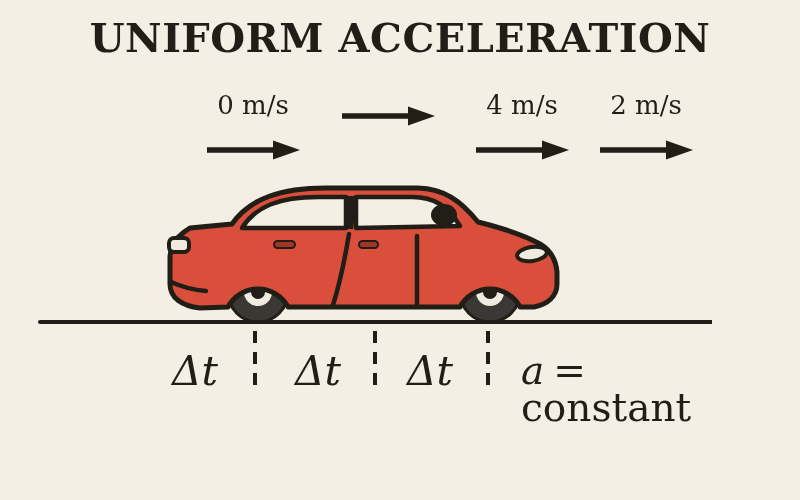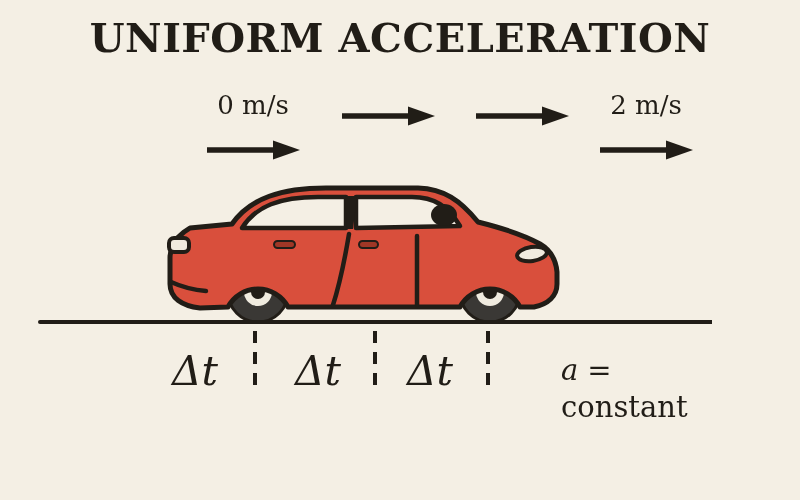--- a/index.html
+++ b/index.html
@@ -43,21 +43,21 @@
   .dash{
     position:absolute;top:331px;width:4px;height:62px;
     background:repeating-linear-gradient(to bottom,var(--ink) 0 12px,transparent 12px 21px);
   }
 
   .dt{
     position:absolute;top:347px;width:90px;text-align:center;
     font-size:41px;font-style:italic;color:var(--ink);
   }
 
-  .equation{position:absolute;left:521px;top:352px;font-size:29px;line-height:37px;color:var(--ink);margin-left:40px;}
+  .equation{position:absolute;left:521px;top:352px;font-size:39px;line-height:37px;color:var(--ink);}
   .eq-var{font-style:italic;margin-right:9px;}
 </style>
 </head>
 <body>
 
 <div id="stage">
 
   <div class="title">UNIFORM ACCELERATION</div>
 
   <div class="vel" style="left:188px">
@@ -67,20 +67,21 @@
       <polygon class="arrow-head" points="68,1.5 95,11 68,20.5"></polygon>
     </svg>
   </div>
   <div class="vel" style="left:323px">
     <svg class="arrow" width="97" height="22" viewBox="0 0 97 22">
       <line class="arrow-line" x1="2" y1="11" x2="72" y2="11"></line>
       <polygon class="arrow-head" points="68,1.5 95,11 68,20.5"></polygon>
     </svg>
   </div>
   <div class="vel" style="left:457px">
+    <div class="vel-label">4 m/s</div>
     <svg class="arrow" width="97" height="22" viewBox="0 0 97 22">
       <line class="arrow-line" x1="2" y1="11" x2="72" y2="11"></line>
       <polygon class="arrow-head" points="68,1.5 95,11 68,20.5"></polygon>
     </svg>
   </div>
   <div class="vel" style="left:581px">
     <div class="vel-label">2 m/s</div>
     <svg class="arrow" width="97" height="22" viewBox="0 0 97 22">
       <line class="arrow-line" x1="2" y1="11" x2="72" y2="11"></line>
       <polygon class="arrow-head" points="68,1.5 95,11 68,20.5"></polygon>

